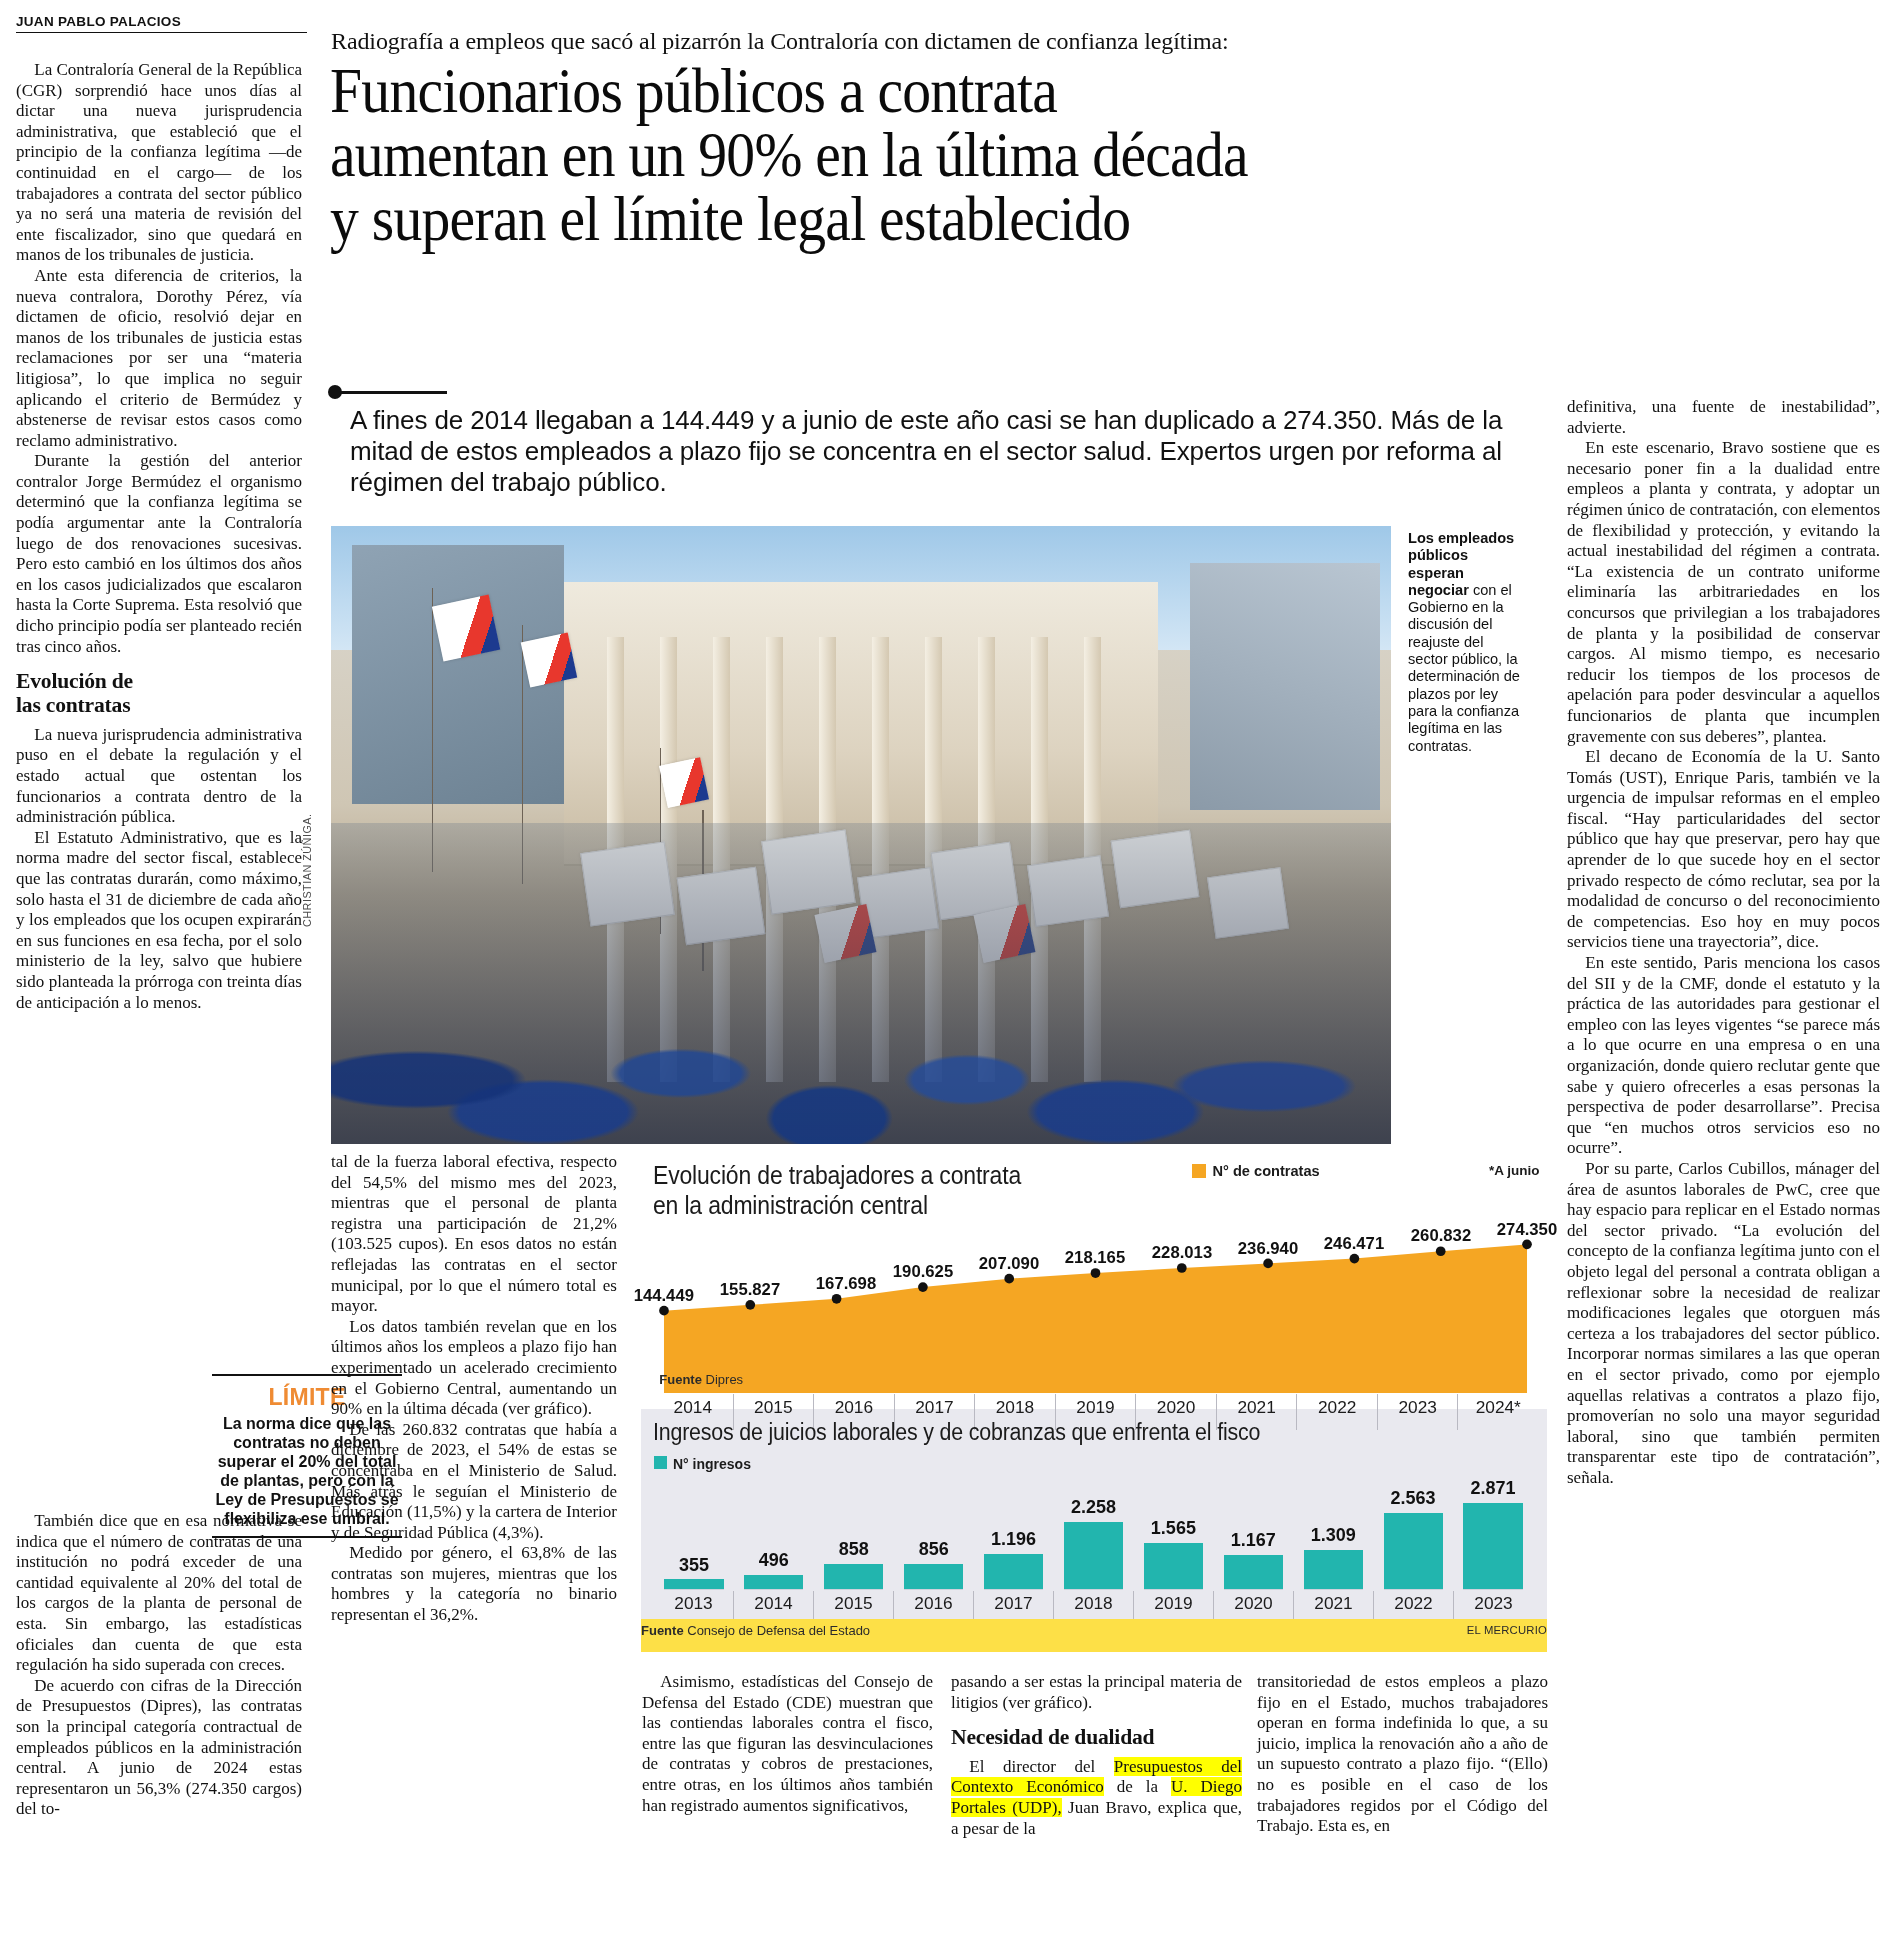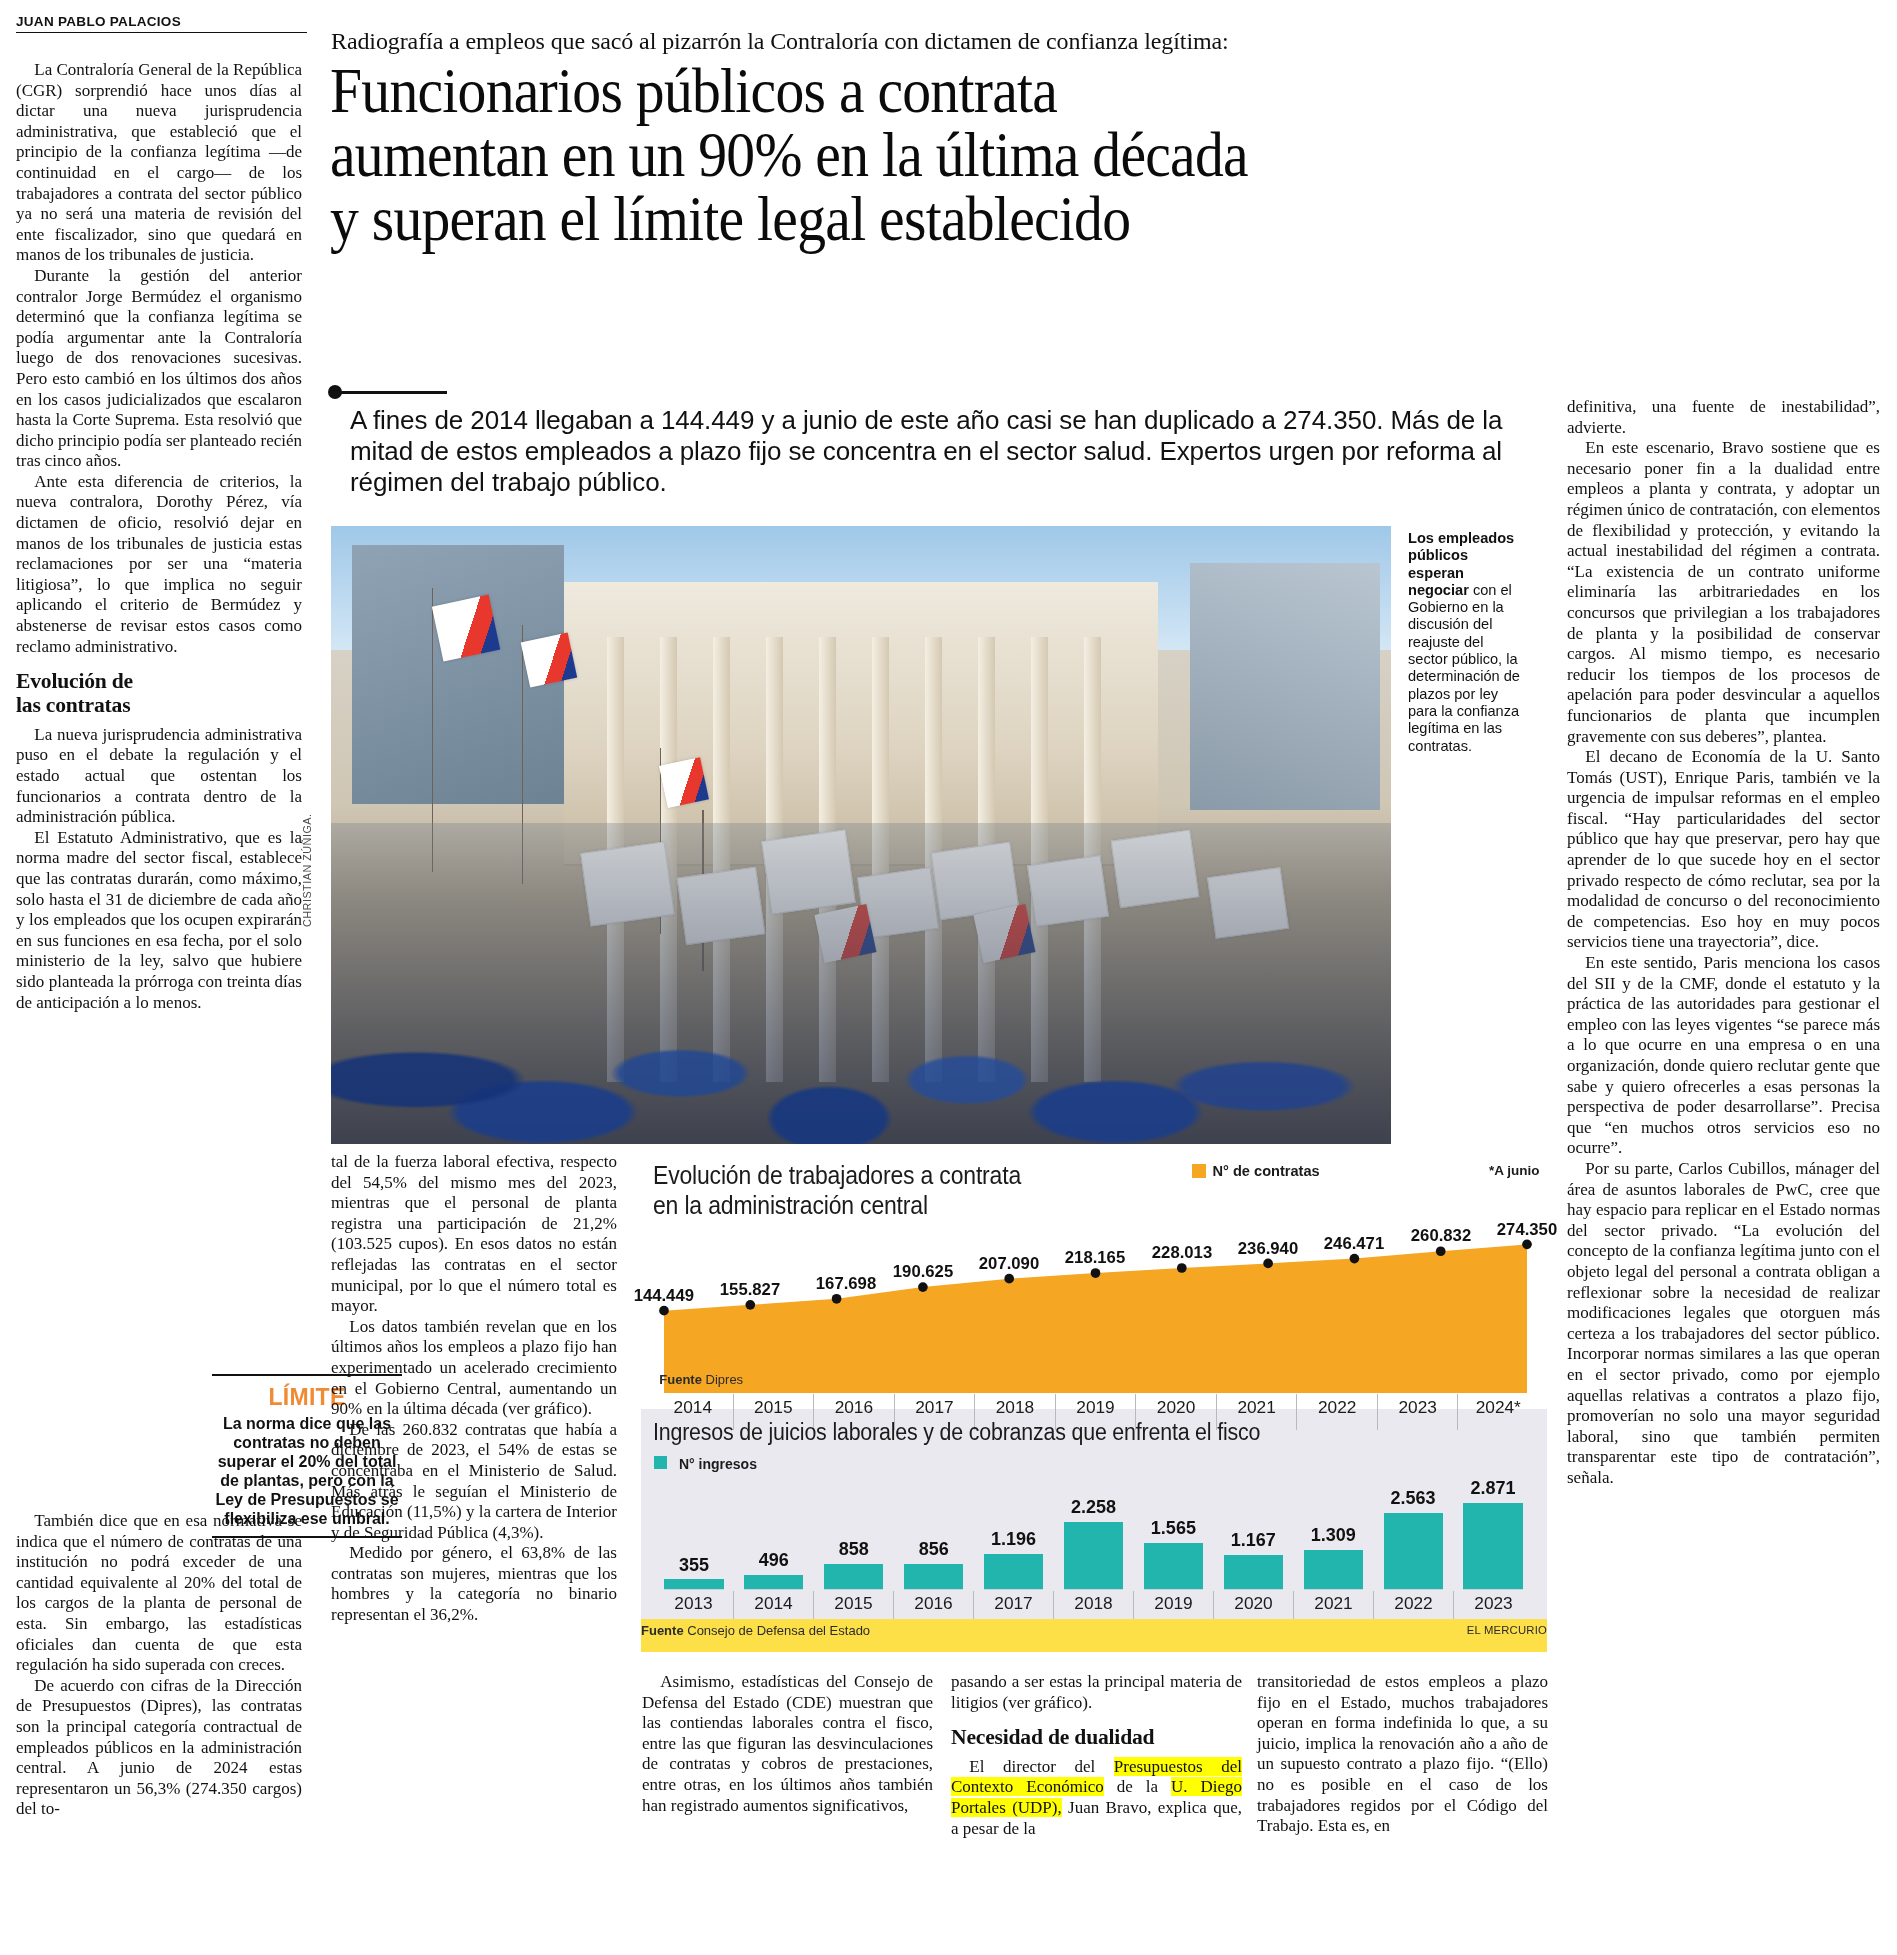--- a/index.html
+++ b/index.html
@@ -204,21 +204,21 @@
     flex:1 1 0; text-align:center;
     font-family:"Liberation Sans", sans-serif; font-size:17.3px; color:#1b1b1b;
     border-left:1.1px solid #b9b9c2; padding-top:3.2px;
   }
   #a-axis .yr:first-child { border-left:none; }
 
   
   #b-title { position:absolute; left:12px; top:269px; width:831px;
     font-family:"Liberation Sans", sans-serif; font-size:23px; color:#1b1b1b;
     letter-spacing:-0.2px; transform:scaleX(0.93); transform-origin:left top; }
-  #b-legend { position:absolute; left:13px; top:306px; display:flex; gap:12px; }
+  #b-legend { position:absolute; left:13px; top:306px; display:flex; gap:6px; }
   #b-legend .sw { width:13px; height:13px; background:#22B5AE; display:inline-block; }
   #b-legend .lt { font-family:"Liberation Sans", sans-serif; font-weight:bold; font-size:14px; color:#1b1b1b; }
 
   #bars { position:absolute; left:13px; top:316px; width:879px; height:124px;
           display:flex; align-items:flex-end; gap:0; }
   #bars .bcell { flex:1 1 0; display:flex; flex-direction:column;
                  align-items:center; justify-content:flex-end; height:100%; position:relative; }
   #bars .bval { font-family:"Liberation Sans", sans-serif; font-weight:bold;
                 font-size:18px; color:#111; margin-bottom:3.8px; }
   #bars .bar { width:74%; background:#22B5AE; border-bottom:1.6px solid #cfd2dc; }
@@ -292,22 +292,22 @@
   <div class="crowd"></div>
 </div>
 <div id="photo-credit">CHRISTIAN ZÚÑIGA.</div>
 
 <div id="photo-caption">
   <b>Los empleados públicos esperan negociar</b><span> con el Gobierno en la discusión del reajuste del sector público, la determinación de plazos por ley para la confianza legítima en las contratas.</span>
 </div>
 
 <div id="col1" class="body-col">
   <p>La Contraloría General de la República (CGR) sorprendió hace unos días al dictar una nueva jurisprudencia administrativa, que estableció que el principio de la confianza legítima —de continuidad en el cargo— de los trabajadores a contrata del sector público ya no será una materia de revisión del ente fiscalizador, sino que quedará en manos de los tribunales de justicia.</p>
+  <p>Ante esta diferencia de criterios, la nueva contralora, Dorothy Pérez, vía dictamen de oficio, resolvió dejar en manos de los tribunales de justicia estas reclamaciones por ser una “materia litigiosa”, lo que implica no seguir aplicando el criterio de Bermúdez y abstenerse de revisar estos casos como reclamo administrativo.</p>
   <p>Durante la gestión del anterior contralor Jorge Bermúdez el organismo determinó que la confianza legítima se podía argumentar ante la Contraloría luego de dos renovaciones sucesivas. Pero esto cambió en los últimos dos años en los casos judicializados que escalaron hasta la Corte Suprema. Esta resolvió que dicho principio podía ser planteado recién tras cinco años.</p>
-  <p>Ante esta diferencia de criterios, la nueva contralora, Dorothy Pérez, vía dictamen de oficio, resolvió dejar en manos de los tribunales de justicia estas reclamaciones por ser una “materia litigiosa”, lo que implica no seguir aplicando el criterio de Bermúdez y abstenerse de revisar estos casos como reclamo administrativo.</p>
   <div class="subhead">Evolución de<br>las contratas</div>
   <p>La nueva jurisprudencia administrativa puso en el debate la regulación y el estado actual que ostentan los funcionarios a contrata dentro de la administración pública.</p>
   <p>El Estatuto Administrativo, que es la norma madre del sector fiscal, establece que las contratas durarán, como máximo, solo hasta el 31 de diciembre de cada año y los empleados que los ocupen expirarán en sus funciones en esa fecha, por el solo ministerio de la ley, salvo que hubiere sido planteada la prórroga con treinta días de anticipación a lo menos.</p>
 </div>
 
 <div id="col1b" class="body-col">
   <p>También dice que en esa normativa se indica que el número de contratas de una institución no podrá exceder de una cantidad equivalente al 20% del total de los cargos de la planta de personal de esta. Sin embargo, las estadísticas oficiales dan cuenta de que esta regulación ha sido superada con creces.</p>
   <p>De acuerdo con cifras de la Dirección de Presupuestos (Dipres), las contratas son la principal categoría contractual de empleados públicos en la administración central. A junio de 2024 estas representaron un 56,3% (274.350 cargos) del to-</p>
 </div>
 

